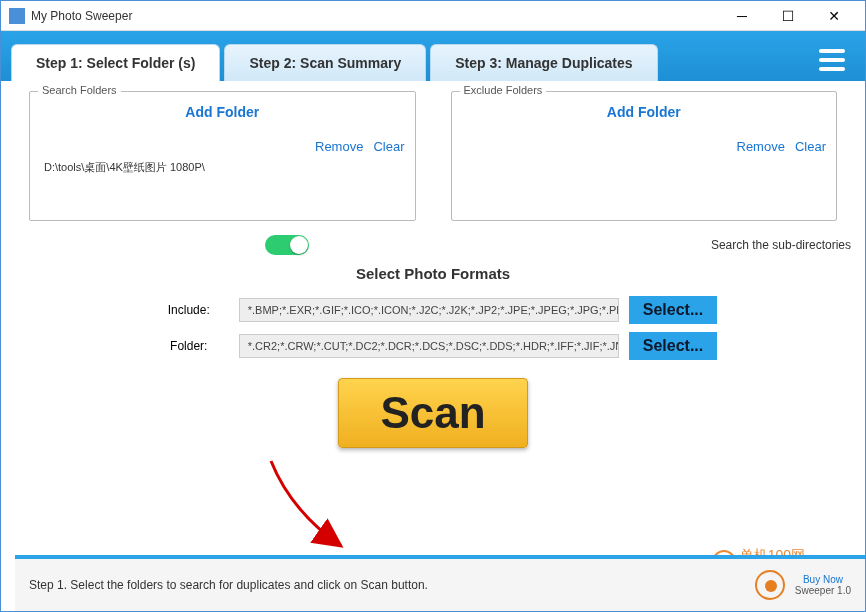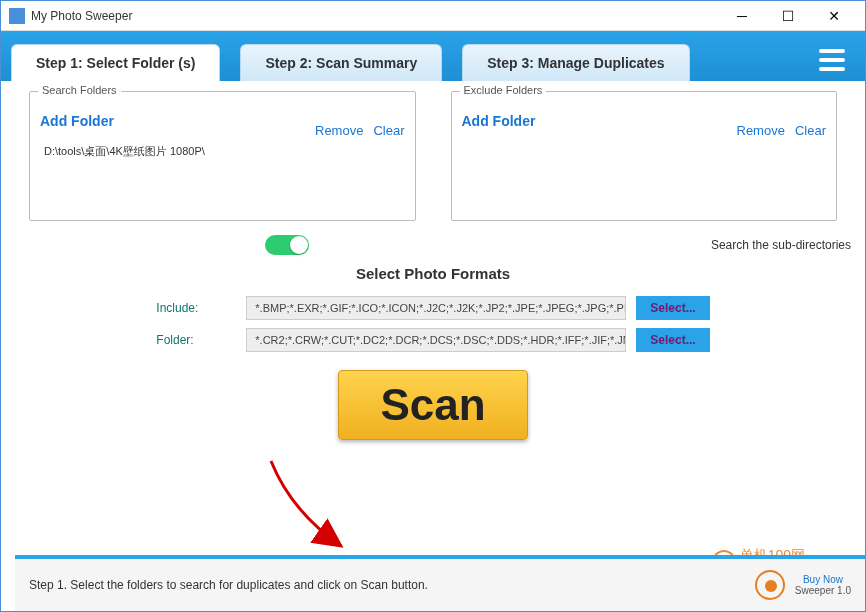--- a/index.html
+++ b/index.html
@@ -4,55 +4,55 @@
 <style>
 * { box-sizing: border-box; margin: 0; padding: 0; font-family: Arial, sans-serif; }
 body { width: 866px; height: 612px; background: #fff; overflow: hidden; position: relative; border: 1px solid #4a90d9; }
 
 .titlebar { height: 30px; background: #fff; border-bottom: 1px solid #ddd; display: flex; align-items: center; padding: 0 8px; }
 .titlebar .app-icon { width: 16px; height: 16px; background: #4a90d9; margin-right: 6px; }
 .titlebar .title { font-size: 12px; color: #333; flex: 1; }
 .win-controls { display: flex; gap: 0; }
 .win-btn { width: 46px; height: 30px; display: flex; align-items: center; justify-content: center; font-size: 14px; cursor: pointer; }
 
-.tab-strip { background: linear-gradient(#2aa3e8, #1e8fd4); height: 50px; display: flex; align-items: flex-end; padding: 0 10px; gap: 20px; }
+.tab-strip { background: linear-gradient(#2aa3e8, #1e8fd4); height: 50px; display: flex; align-items: flex-end; padding: 0 10px; gap: 4px; }
 .tab { background: linear-gradient(#e8f4fd, #d0e8f8); border-radius: 6px 6px 0 0; padding: 10px 24px; font-size: 14px; font-weight: bold; color: #333; cursor: pointer; border: 1px solid #b8d8f0; border-bottom: none; }
 .tab.active { background: #fff; }
 .hamburger { margin-left: auto; display: flex; flex-direction: column; gap: 5px; padding: 10px; cursor: pointer; }
 .hamburger div { width: 26px; height: 4px; background: #fff; border-radius: 2px; }
 
 .content { padding: 10px 14px; height: 470px; position: relative; }
 
 .folder-row { display: flex; align-items: stretch; margin: 18px 0 10px 80px; width: 680px; }
 .select-folders-btn { background: #2aa3e8; color: #fff; padding: 4px 18px; font-size: 13px; font-weight: bold; border: none; cursor: pointer; }
 .folder-input { flex: 1; border: 1px solid #ccc; padding: 4px 8px; font-size: 12px; color: #888; }
 .circle-btn { width: 18px; height: 18px; border-radius: 50%; color: #fff; display: inline-flex; align-items: center; justify-content: center; font-size: 14px; font-weight: bold; cursor: pointer; margin: 0 2px; }
 .add-circle { background: #2ecc71; }
 .remove-circle { background: #e74c3c; }
 .circle-wrap { display: flex; align-items: center; padding: 0 6px; border: 1px solid #ccc; border-left: none; }
 
 .panels { display: flex; gap: 35px; padding: 0 14px; }
 .panel { flex: 1; border: 1px solid #bbb; border-radius: 2px; position: relative; padding: 12px 10px 10px; height: 130px; }
 .panel-legend { position: absolute; top: -8px; left: 8px; background: #fff; padding: 0 4px; font-size: 11px; color: #555; }
-.panel-header { display: flex; align-items: center; }
+.panel-header { display: flex; align-items: center; flex-direction: column; }
 .add-folder-link { color: #1976d2; font-weight: bold; font-size: 14px; cursor: pointer; }
 .panel-actions { margin-left: auto; display: flex; gap: 10px; margin-top: 19px; }
 .panel-action { color: #1976d2; font-size: 13px; cursor: pointer; }
 .folder-path { font-size: 11px; color: #333; margin-top: 6px; padding-left: 4px; }
 
 .toggle-row { display: flex; align-items: center; gap: 10px; margin: 14px 0 10px 250px; justify-content: space-between; }
 .toggle { width: 44px; height: 20px; background: #2ecc71; border-radius: 10px; position: relative; cursor: pointer; }
 .toggle-knob { width: 18px; height: 18px; background: #fff; border-radius: 50%; position: absolute; top: 1px; right: 1px; box-shadow: 0 1px 2px rgba(0,0,0,0.3); }
 .toggle-label { font-size: 12px; color: #333; }
 
 .formats-title { text-align: center; font-weight: bold; font-size: 15px; color: #333; margin: 8px 0 14px; }
 .format-row { display: flex; align-items: center; justify-content: center; gap: 10px; margin-bottom: 8px; }
-.format-label { width: 80px; text-align: left; font-size: 12px; color: #0f766e; }
+.format-label { width: 80px; text-align: center; font-size: 12px; color: #000000; }
 .format-value { width: 380px; background: #eee; border: 1px solid #ccc; padding: 5px 8px; font-size: 11px; color: #444; white-space: nowrap; overflow: hidden; }
-.format-select { background: #2aa3e8; color: #701a75; border: none; padding: 5px 14px; font-size: 12px; font-weight: bold; cursor: pointer; }
+.format-select { background: #2aa3e8; color: #0f172a; border: none; padding: 5px 14px; font-size: 16px; font-weight: bold; cursor: pointer; }
 
 .scan-btn { display: block; margin: 18px auto 0; width: 190px; height: 70px; background: linear-gradient(#ffd34d, #f0b020); border: 1px solid #d49a1a; border-radius: 4px; font-size: 44px; font-weight: bold; color: #222; cursor: pointer; font-family: Arial, sans-serif; box-shadow: 0 2px 4px rgba(0,0,0,0.3); }
 
 .arrow-svg { position: absolute; left: 260px; top: 370px; pointer-events: none; }
 
 .footer { position: absolute; bottom: 0; left: 14px; right: 0; height: 56px; background: #f5f5f5; border-top: 4px solid #2aa3e8; display: flex; align-items: center; padding: 0 14px; }
 .footer-text { font-size: 12px; color: #333; flex: 1; }
 .footer-right { display: flex; align-items: center; gap: 10px; font-size: 10px; color: #555; text-align: center; }
 .logo-circle { width: 30px; height: 30px; border: 2px solid #e67e22; border-radius: 50%; position: relative; }
 .logo-circle::after { content: ''; position: absolute; width: 12px; height: 12px; background: #e67e22; border-radius: 50%; top: 8px; left: 8px; }

